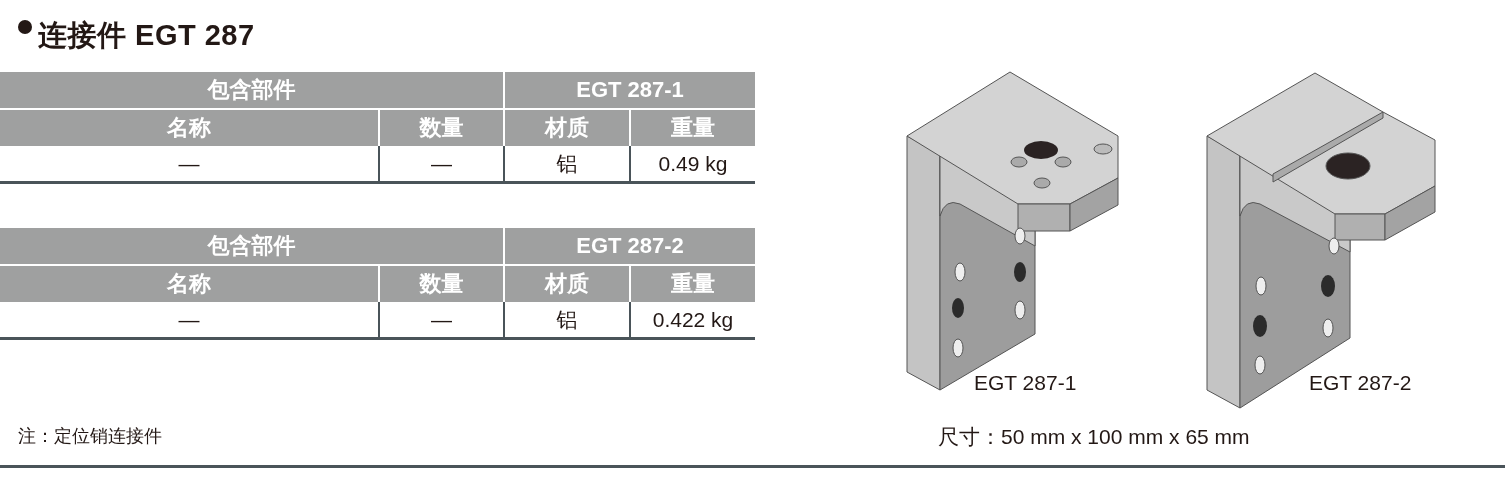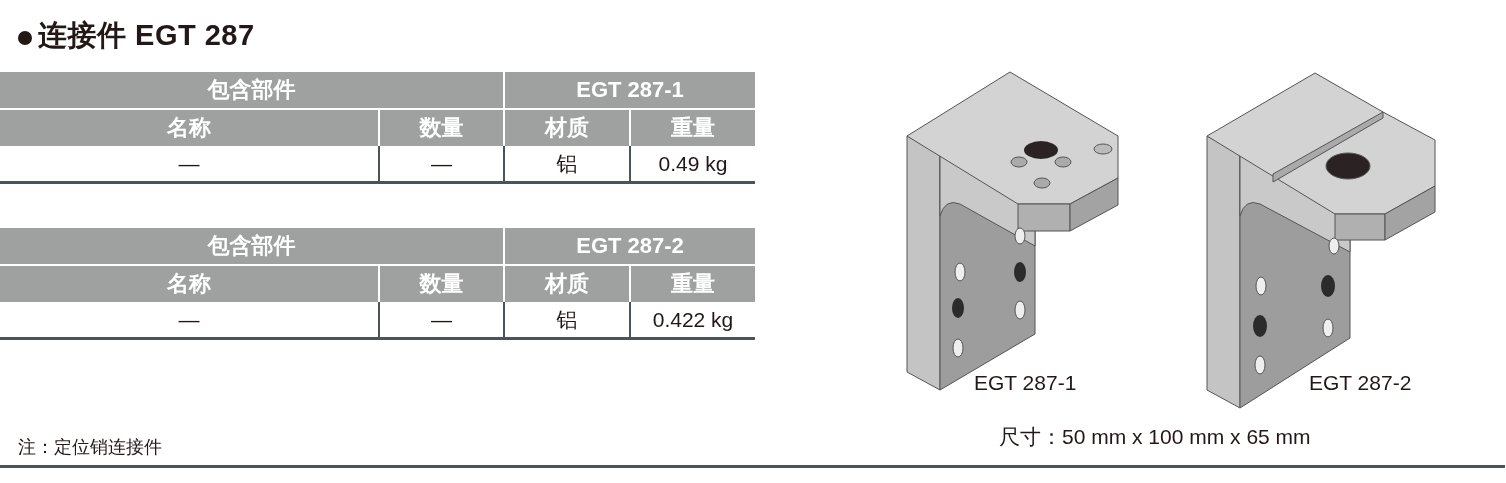--- a/index.html
+++ b/index.html
@@ -1,31 +1,31 @@
 <!DOCTYPE html>
 <html><head>
 <meta charset="utf-8">
 <style>
   html, body { margin:0; padding:0; background:#ffffff; }
   body { width:1506px; height:483px; position:relative; overflow:hidden;
          font-family:"Liberation Sans","DejaVu Sans",sans-serif; color:#231815; }
   .title { position:absolute; left:18px; top:16px; font-size:29px; font-weight:bold;
-           display:flex; align-items:center; letter-spacing:0.5px; }
+           display:flex; letter-spacing:0.5px; }
   .bullet { width:14px; height:14px; border-radius:50%; background:#231815;
             display:inline-block; margin-right:6px; margin-top:4px; }
   .spec-table { position:absolute; left:0; width:755px; border-collapse:collapse;
                 table-layout:fixed;padding-left:17px; }
   .spec-table td { padding:0; text-align:center; vertical-align:middle; }
   .hdr td { background:#9fa0a0; color:#ffffff; font-weight:bold; font-size:22px; height:36px; }
   .hdr td.sep-l { border-left:2px solid #ffffff; }
   .hdr1 td { border-bottom:2px solid #ffffff; }
   .row td { height:35px; font-size:21px; color:#231815; border-bottom:3px solid #4a5459; }
   .row td.sep-l { border-left:2px solid #4a5459; }
-  .note { position:absolute; left:18px; top:435px; font-size:18px; color:#231815;text-align:right; }
-  .dims { position:absolute; left:999px; top:423px; font-size:21px; color:#231815; }
+  .note { position:absolute; left:18px; top:424px; font-size:18px; color:#231815;text-align:right; }
+  .dims { position:absolute; left:938px; top:423px; font-size:21px; color:#231815; }
   .bottom-rule { position:absolute; left:0; top:465px; width:1505px; height:3px; background:#4a5459; }
   .part { position:absolute; }
   .part-label { position:absolute; font-size:21px; color:#231815; }
 </style>
 </head>
 <body>
 
 <div class="title">
   <span class="bullet"></span>
   <span>连接件 EGT 287</span>

